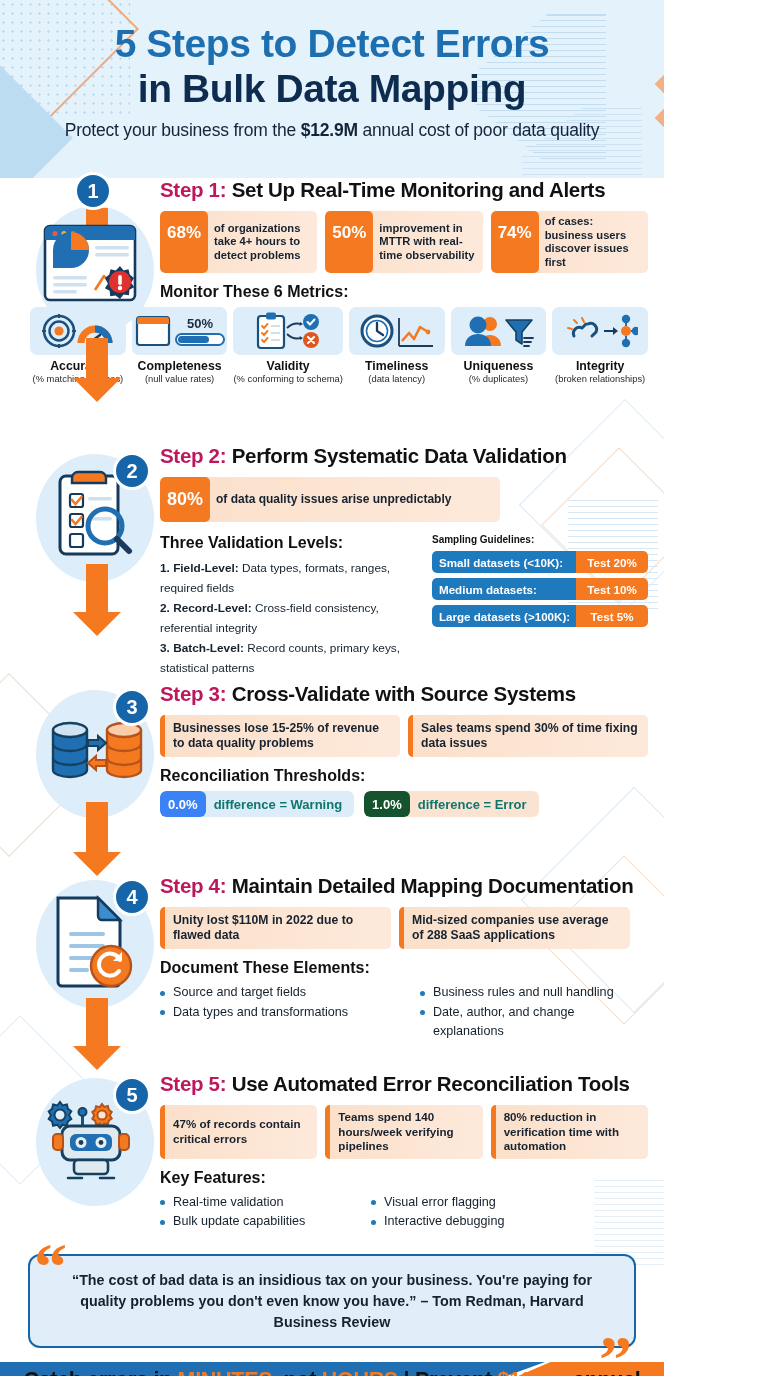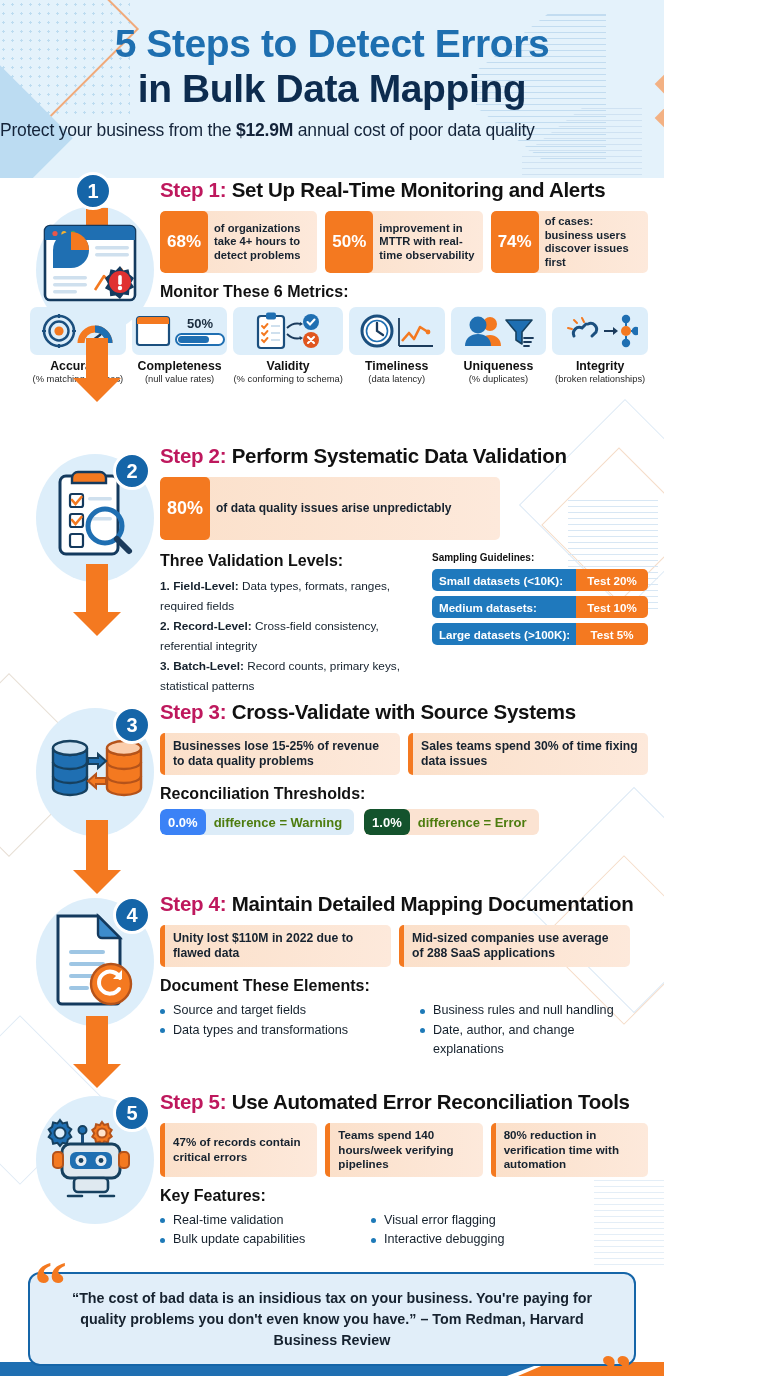--- a/index.html
+++ b/index.html
@@ -50,21 +50,21 @@
     background-image:repeating-linear-gradient(to bottom,#cfe2f2 0 1.5px,transparent 1.5px 6px);
     clip-path:polygon(0 40%,50% 0,100% 0,100% 100%,50% 100%,0 60%);
   }
   .title {
     position:relative; z-index:3; text-align:center; padding-top:21px;
     font-size:39px; line-height:45px; font-weight:bold; letter-spacing:-.4px;
   }
   .title .l1 { color:#1e6fb0; display:block; }
   .title .l2 { color:#0d2c4f; display:block; }
   .subtitle {
-    position:relative; z-index:3; text-align:left;
+    position:relative; z-index:3; text-align:center;
     margin-top:9px; font-size:17.5px; color:#14243a; letter-spacing:-.2px;
   }
   .subtitle b { font-weight:bold; }
 
   
   .body-deco { position:absolute; pointer-events:none; z-index:0; }
   .bd1 { right:-36px; top:430px; width:150px; height:150px; border:1.4px solid #dce9f5; transform:rotate(45deg); }
   .bd2 { right:-10px; top:470px; width:110px; height:110px; border:1.4px solid #f5dcc8; transform:rotate(45deg); }
   .bd3 { right:-50px; top:820px; width:160px; height:160px; border:1.4px solid #dce9f5; transform:rotate(45deg); }
   .bd4 { right:-20px; top:880px; width:120px; height:120px; border:1.4px solid #f5dcc8; transform:rotate(45deg); }
@@ -110,21 +110,21 @@
 
   
   .stats { display:flex; gap:8px; margin-bottom:10px; }
   .stat {
     background:linear-gradient(to right,#fbe0ca,#fde9db);
     border-radius:5px; display:flex; align-items:stretch; overflow:hidden;
     flex:1; min-height:42px;
   }
   .stat .pct {
     background:#f47920; color:#fff; font-weight:bold; font-size:17px;
-    padding:21px 7px; display:flex; align-items:flex-start; justify-content:center;
+    padding:12px 7px; display:flex; align-items:flex-start; justify-content:center;
     flex:0 0 auto; border-radius:5px;
   }
   .stat .txt {
     font-size:11.2px; line-height:13.6px; font-weight:bold; color:#16222f;
     padding:4px 6px 4px 6px; display:flex; align-items:center;
   }
   .stat.bar-only { padding-left:0; }
   .stat.bar-only::before {
     content:""; width:5px; background:#f47920; flex:0 0 5px;
   }
@@ -162,21 +162,21 @@
   .samp-row .val {
     background:#f47920; color:#fff; font-size:11.6px; font-weight:bold;
     flex:0 0 72px; display:flex; align-items:center; justify-content:center;
   }
 
   
   .thresholds { display:flex; gap:10px; }
   .thr { border-radius:6px; display:flex; align-items:center; overflow:hidden; height:26px; }
   .thr .k { color:#fff; font-weight:bold; font-size:13px; padding:0 8px; height:100%;
             display:flex;align-items:center;border-radius:6px; }
-  .thr .v { font-size:13px; font-weight:bold; color:#4d7c0f; padding:0 12px 0 8px; }
+  .thr .v { font-size:13px; font-weight:bold; color:#0f766e; padding:0 12px 0 8px; }
   .thr.warn { background:#dcecf8; }
   .thr.warn .k { background:#3b82f6; }
   .thr.err { background:#fbe3d2; }
   .thr.err .k { background:#14532d; }
 
   
   .bullets { display:flex; gap:16px; }
   .bullets ul { list-style:none; }
   .bullets li {
     font-size:12.6px; line-height:19.5px; color:#14202c; position:relative; padding-left:13px;

